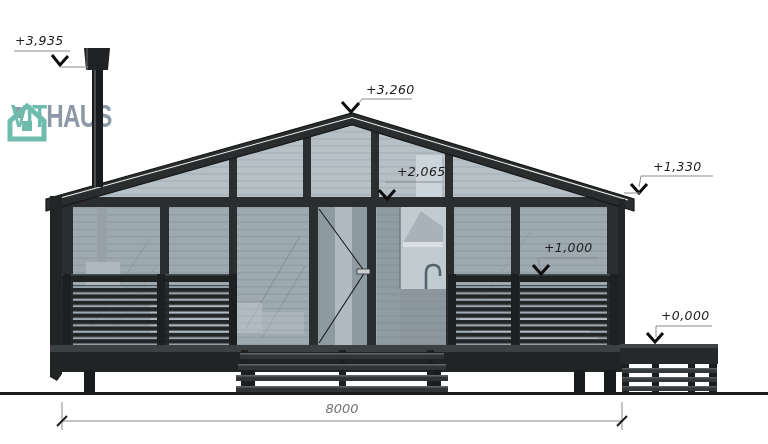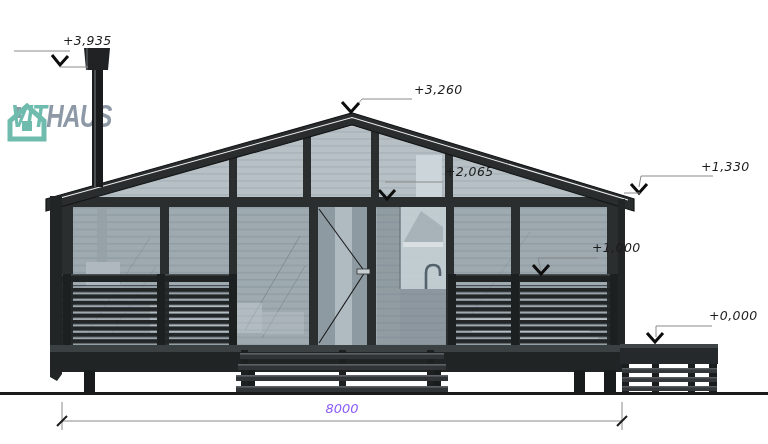--- a/index.html
+++ b/index.html
@@ -1,36 +1,36 @@
 <!DOCTYPE html>
 <html><head>
 <meta charset="utf-8">
 <style>
   html,body{margin:0;padding:0;background:#ffffff;}
   .canvas{position:relative;width:768px;height:444px;background:#ffffff;overflow:hidden;
           font-family:"DejaVu Sans", sans-serif;}
   .canvas svg{position:absolute;left:0;top:0;}
   
-  .logo{position:absolute;left:6px;top:101px;display:flex;align-items:center;gap:5px;z-index:1;font-style:italic;}
+  .logo{position:absolute;left:6px;top:101px;display:flex;align-items:center;gap:5px;z-index:1;}
   .logo-text{font-family:"Liberation Sans", sans-serif;font-weight:bold;font-size:31px;
              letter-spacing:-1px;transform:scaleX(.78);transform-origin:left center;
              display:flex;line-height:1;}
   .logo-teal{color:#6fbcae;}
   .logo-gray{color:#8d99a6;}
   
   .ann{position:absolute;z-index:3;font-style:italic;font-size:12.5px;color:#1c1c1c;
-       letter-spacing:.4px;white-space:nowrap;margin-left:48px;}
+       letter-spacing:.4px;white-space:nowrap;}
   .ann-chimney-top{left:15px;top:33px;}
   .ann-ridge{left:366px;top:82px;text-align:center;}
   .ann-eave-right{left:653px;top:159px;}
   .ann-door-head{left:397px;top:164px;}
   .ann-railing-top{left:544px;top:240px;}
   .ann-entry-platform{left:661px;top:308px;text-align:center;}
   .dim-label{position:absolute;z-index:3;left:302px;top:401px;width:80px;text-align:center;
-             font-style:italic;font-size:13px;color:#8b5cf6;}
+             font-style:italic;font-size:13px;color:#737373;}
   .drawing{z-index:2;}
 </style>
 </head>
 <body>
 
 <div class="canvas">
 
   <div class="logo">
     <span>
       <svg width="42" height="42" viewBox="0 0 42 42">

